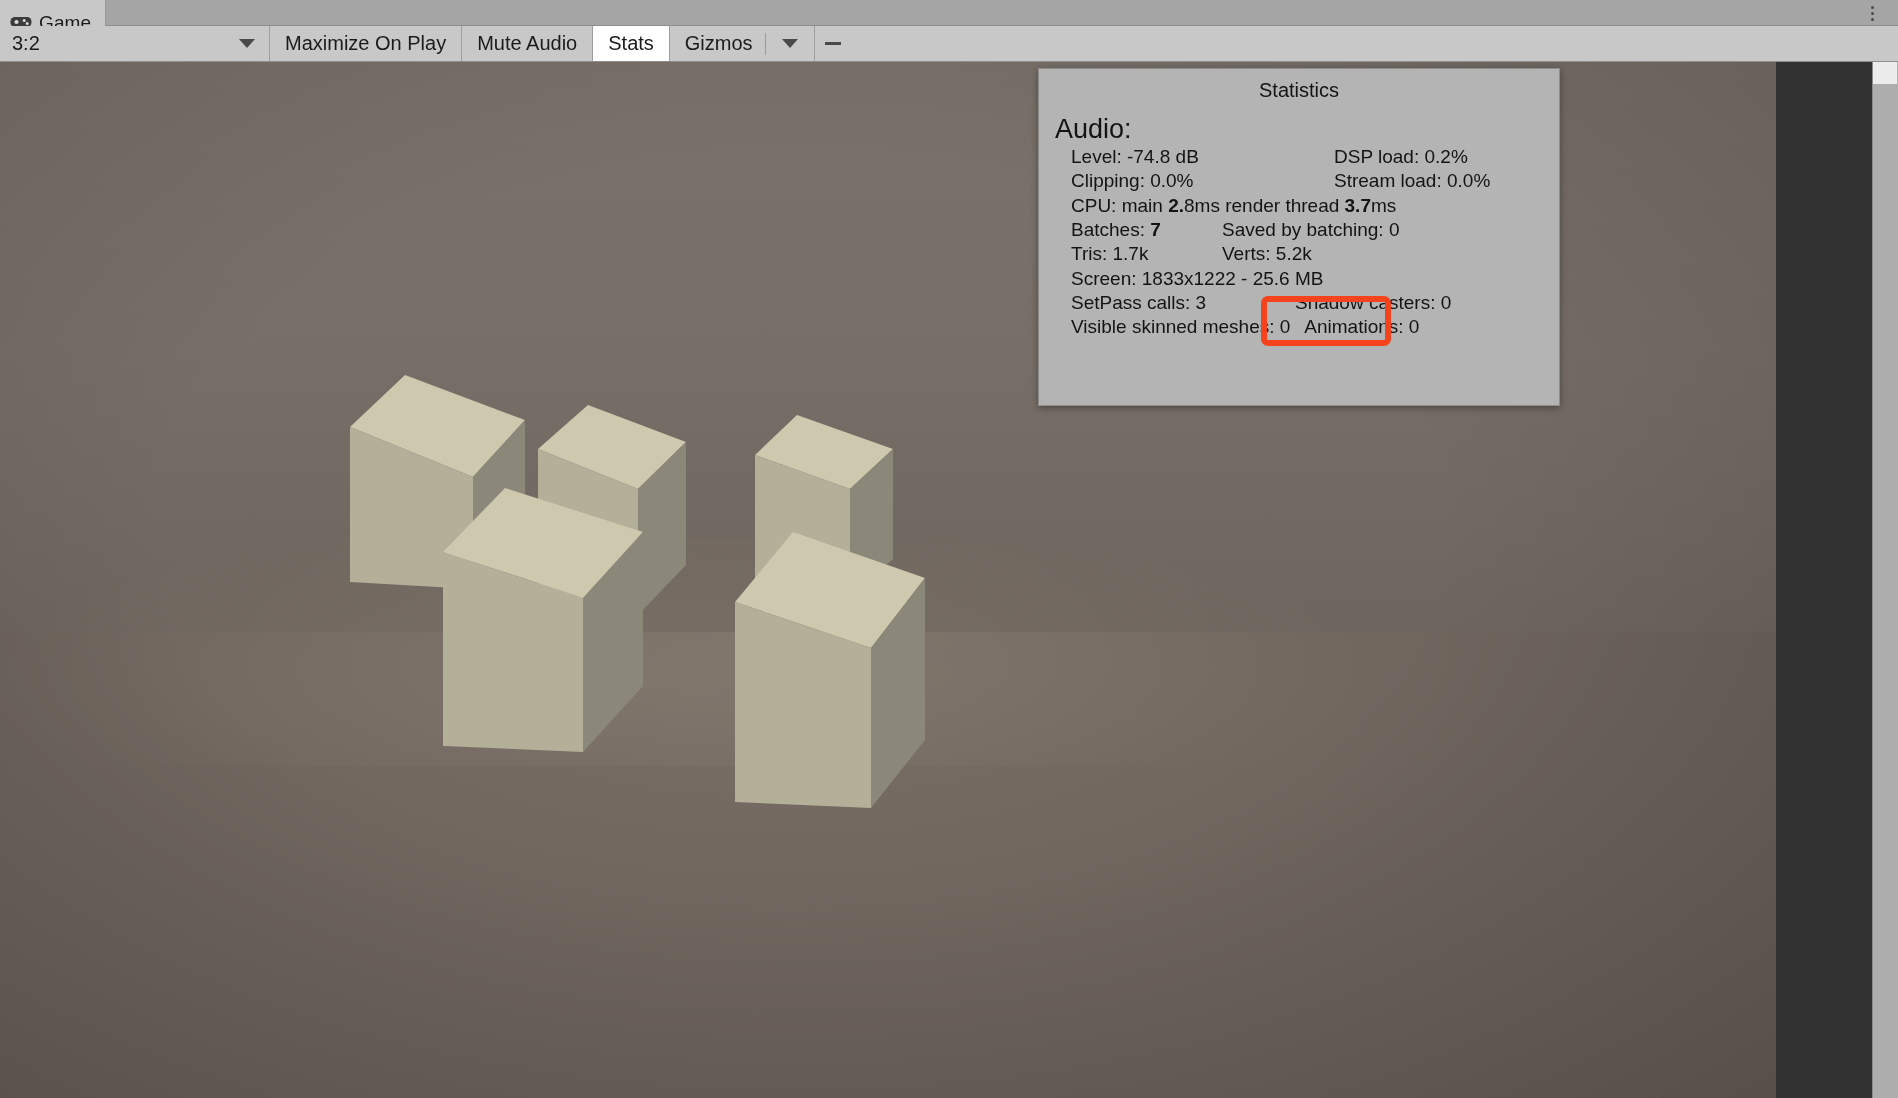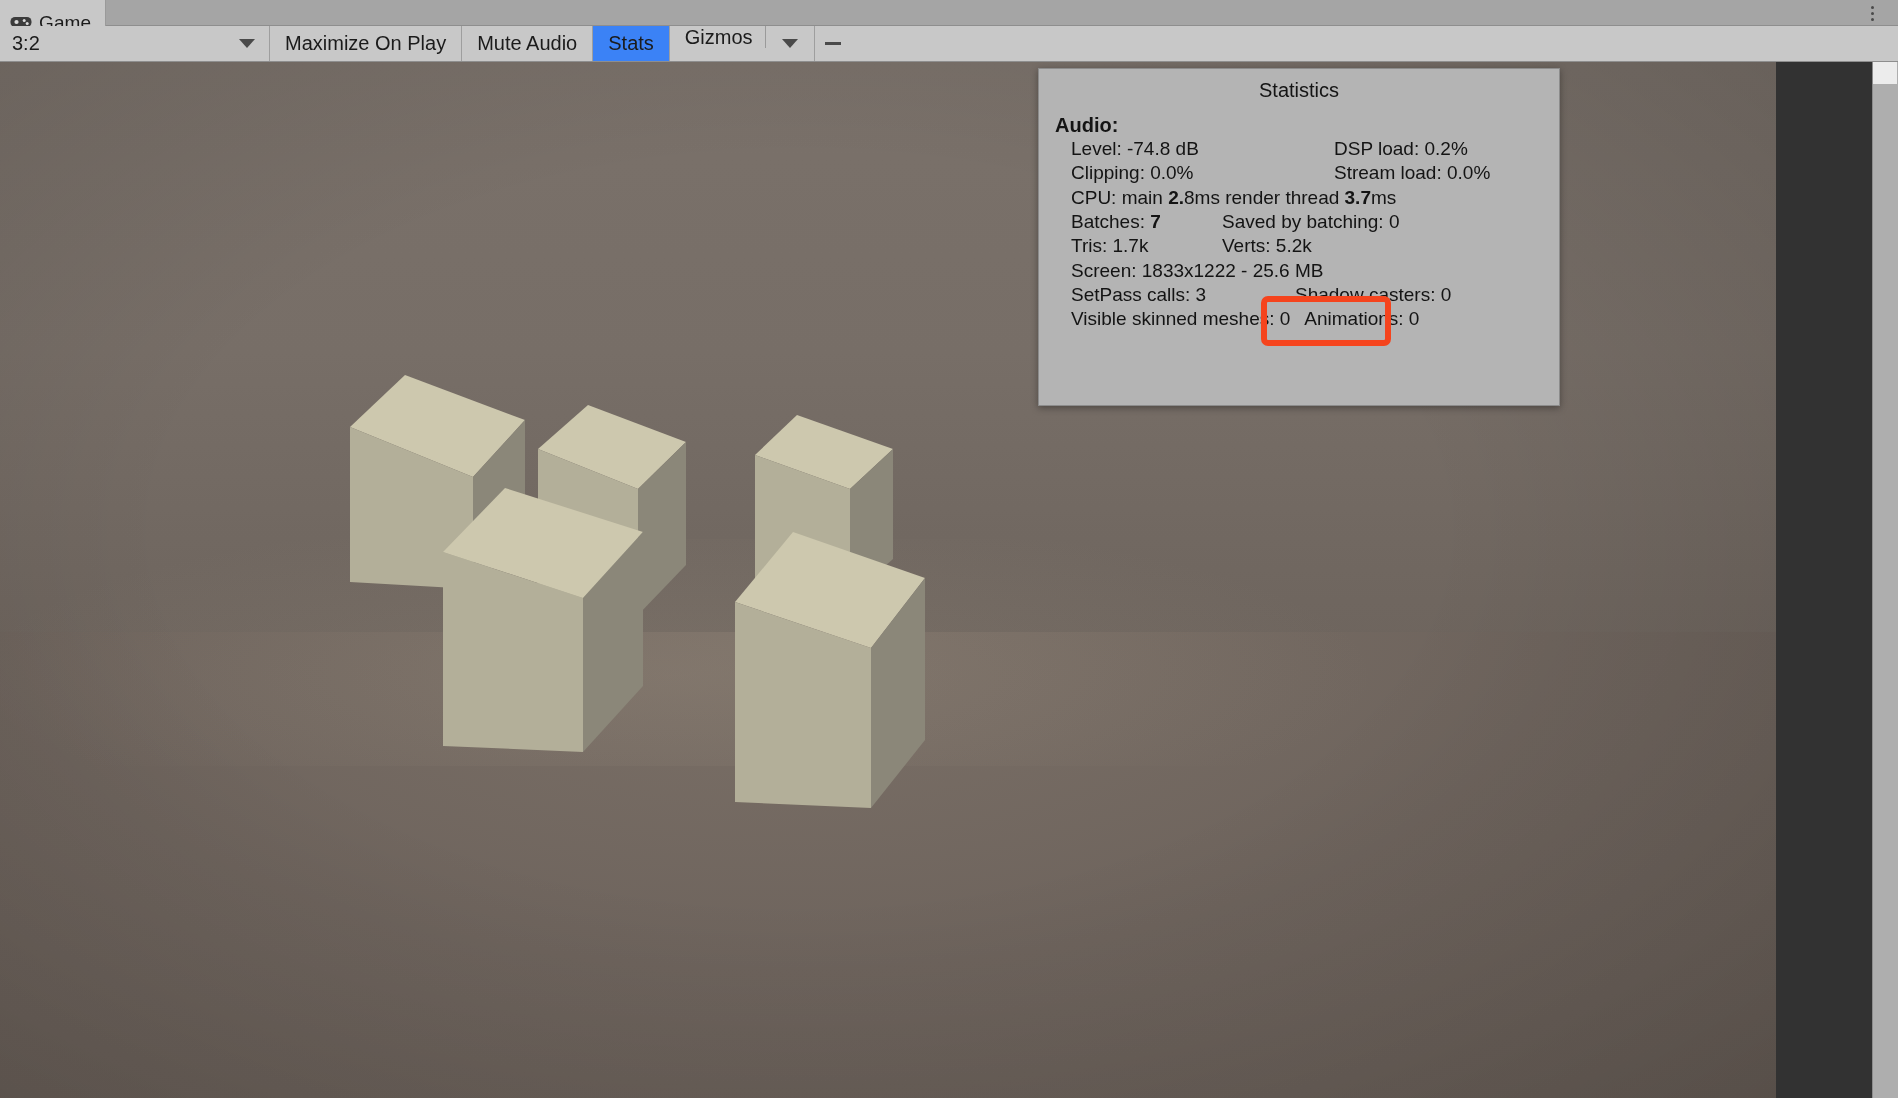--- a/index.html
+++ b/index.html
@@ -80,23 +80,23 @@
   .scale-value { font-size: 20px; color: #1b1b1b; margin-left: 2px; }
 
   .tb-btn {
     display: flex; align-items: center; justify-content: center;
     padding: 0 15px; height: 100%;
     border-right: 1px solid #9e9e9e;
     background: #c8c8c8;
     font-size: 20px; color: #1b1b1b;
     white-space: nowrap; cursor: default;
   }
-  .tb-btn.active { background: #3b82f6; }
+  .tb-btn.active { background: #ffffff; }
   .gizmos-group {
-    display: flex; height: 100%;
+    display: flex; align-items: center; height: 100%;
     background: #c8c8c8; border-right: 1px solid #9e9e9e;
   }
   .gizmos-label { padding: 0 12px 0 15px; font-size: 20px; color: #1b1b1b; }
   .gizmos-sep { width: 1px; height: 22px; background: #9a9a9a; }
   .gizmos-caret { padding: 0 16px; display: flex; align-items: center; }
   .tb-tail {
     width: 36px; height: 100%;
     background: #c8c8c8;
     display: flex; align-items: center; justify-content: center;
   }
@@ -137,21 +137,21 @@
     width: 522px; height: 338px;
     background: #b4b4b4;
     border: 1px solid #8c8c8c;
     box-shadow: 0 2px 7px rgba(0,0,0,.35);
     color: #141414;
     font-size: 19px;
     padding: 10px 0 0 0;
   }
   .stats-title { text-align: center; font-size: 20px; margin-bottom: 12px; }
   .stats-body { padding: 0 16px; }
-  .sec-head { font-weight: bold; font-size: 20px; }
+  .sec-head { font-weight: normal; font-size: 27px; }
   .graphics-head-row { display: flex; align-items: baseline; margin-top: 16px; }
   .graphics-head-row .lbl { font-weight: bold; font-size: 20px; width: 258px; }
   .graphics-head-row .fps { font-size: 20px; }
   .b { font-weight: bold; }
   .tight { line-height: 1.28; }
   .indent { padding-left: 16px; }
   .two { display: flex; }
   .two .a { width: 157px; }
   .two .a.wide { width: 240px; }
 

